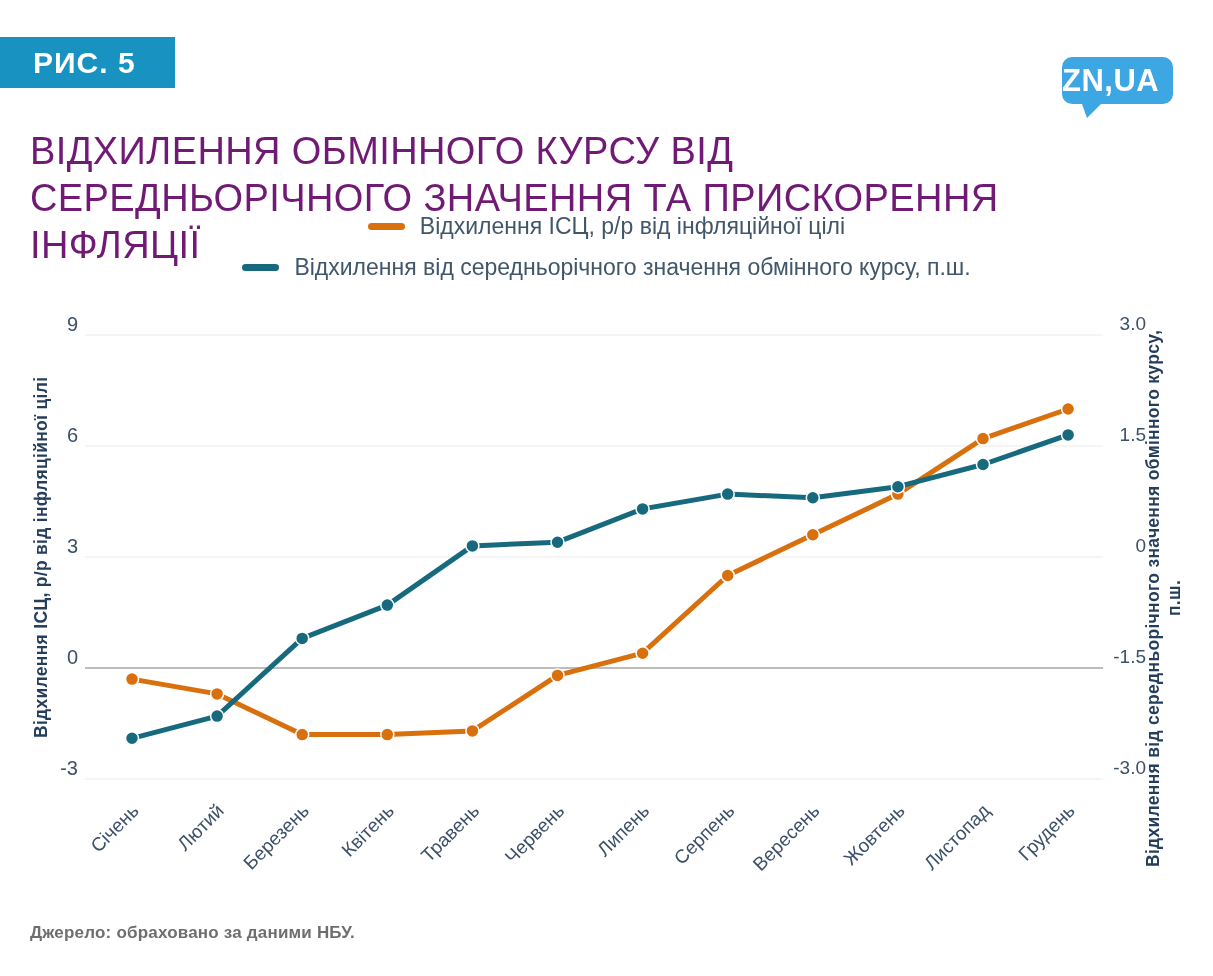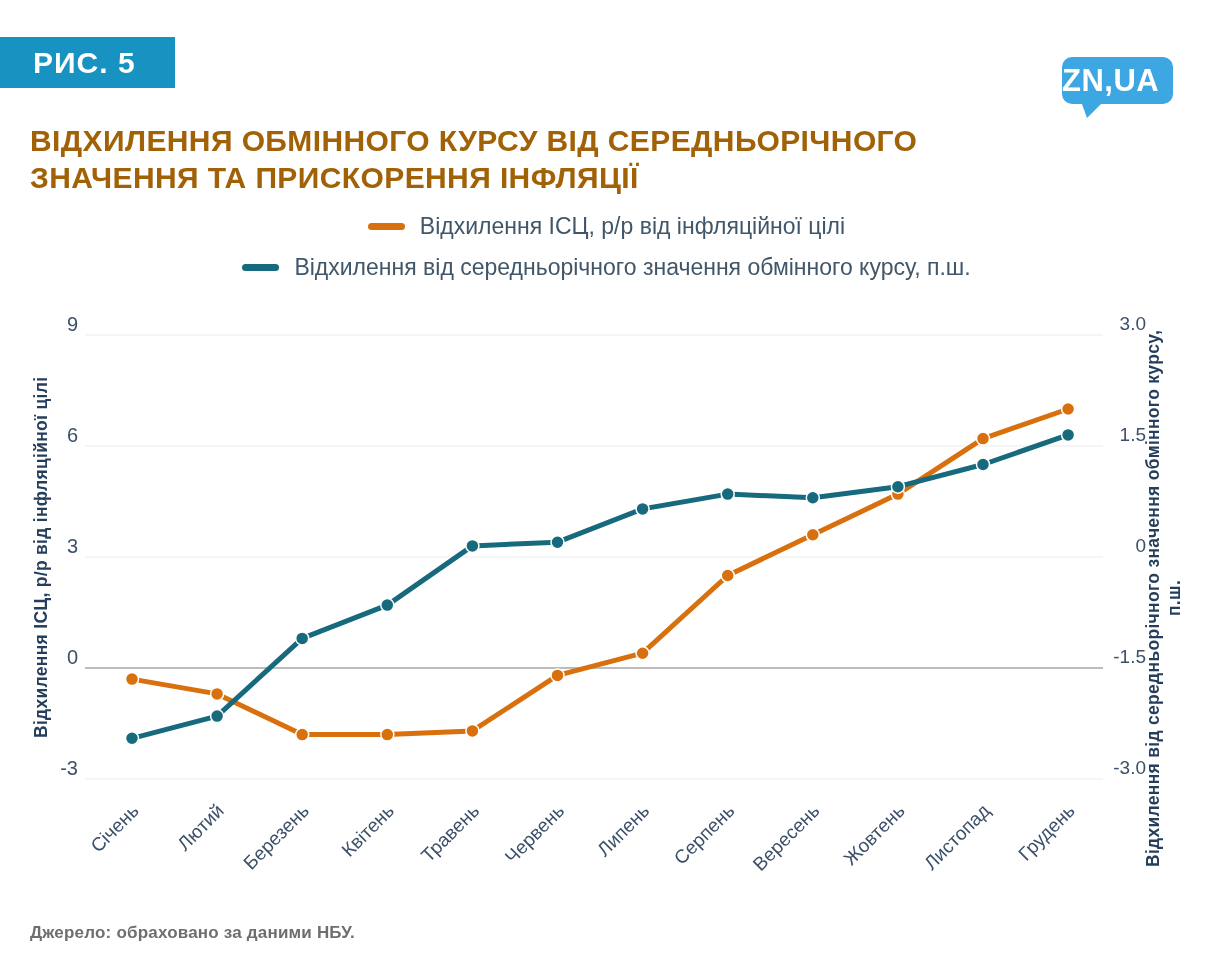--- a/index.html
+++ b/index.html
@@ -20,22 +20,22 @@
     color:#fff; font-weight:bold; font-size:31px; letter-spacing:0.5px;margin-top:20px;
   }
   .logo-tail {
     position:absolute; left:20px; top:100%; width:0; height:0;
     border-left:5px solid transparent; border-right:14px solid transparent;
     border-top:14px solid #3CA7E2;
   }
 
   .title {
     position:absolute; left:30px; top:103px; width:1060px;
-    font-size:30px; line-height:1.23; font-weight:bold;
-    color:#a16207; letter-spacing:0.4px;
+    font-size:38px; line-height:1.23; font-weight:normal;
+    color:#701a75; letter-spacing:0.4px;
   }
 
   .legend {
     position:absolute; top:213px; left:0; width:100%;
     display:flex; flex-direction:column; align-items:center; gap:14px;
   }
   .legend-row { display:flex; align-items:center; gap:15px; font-size:23px; color:#415669; }
   .legend-swatch { width:37px; height:7px; border-radius:3.5px; flex:0 0 auto; }
 
   .chart-svg { position:absolute; left:0; top:0; }

